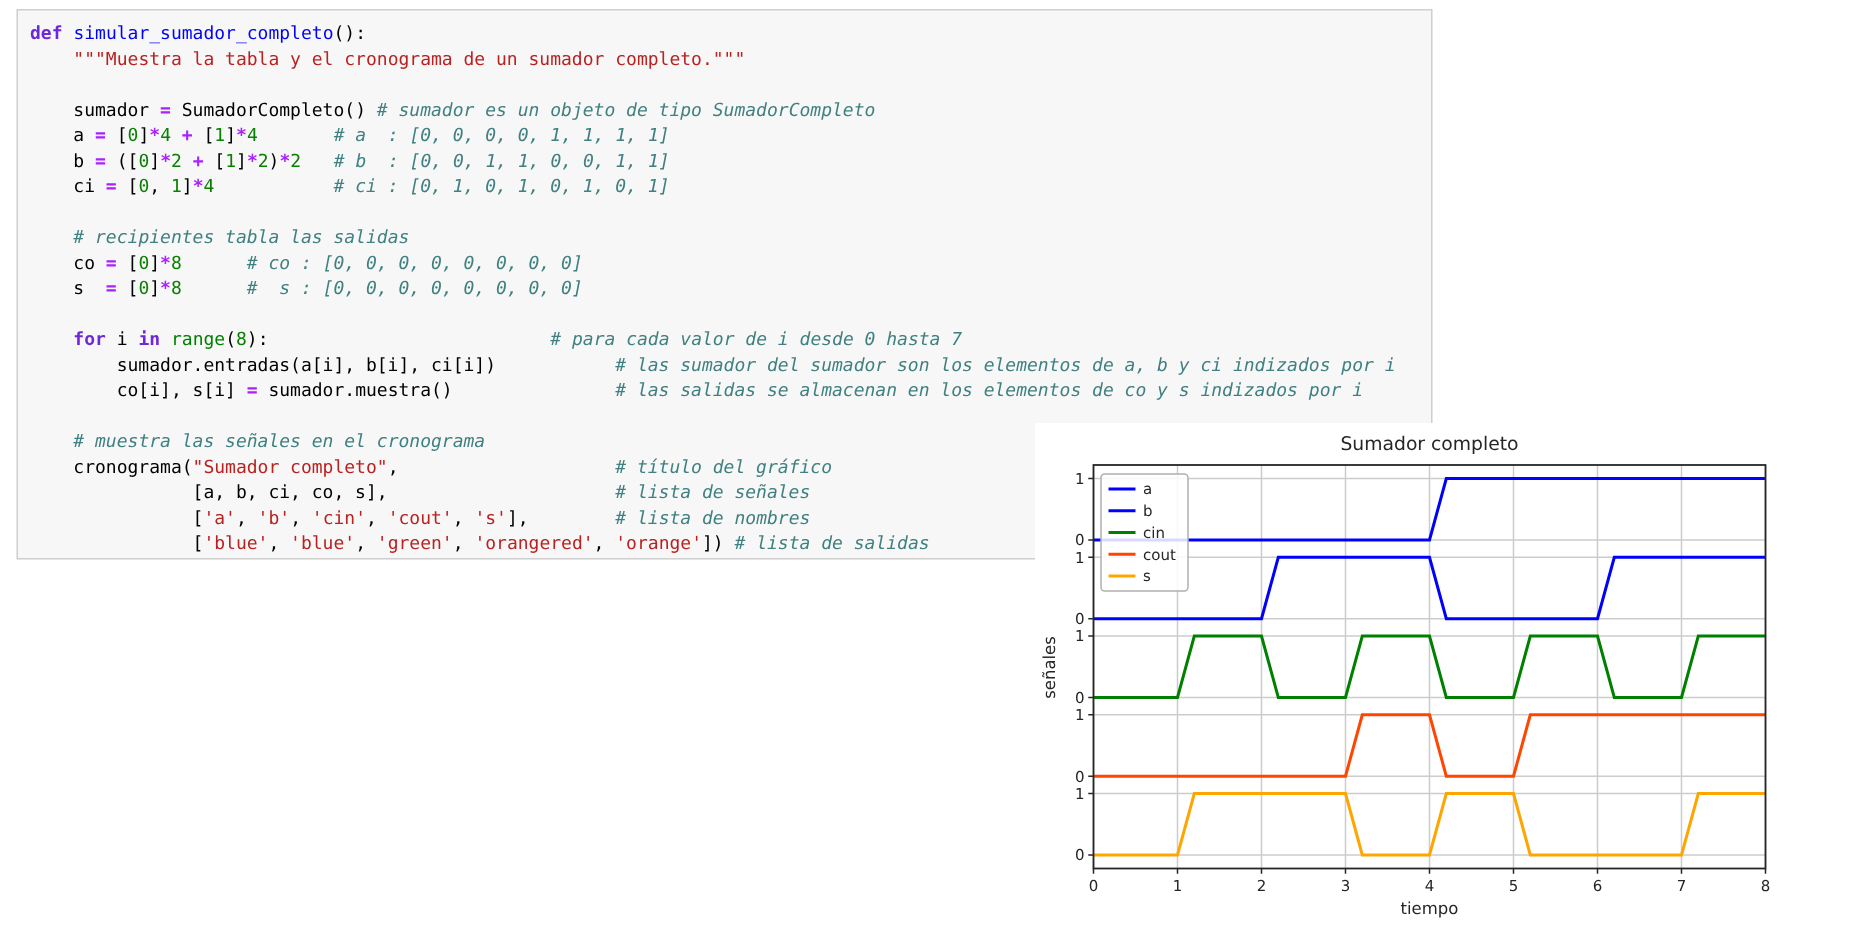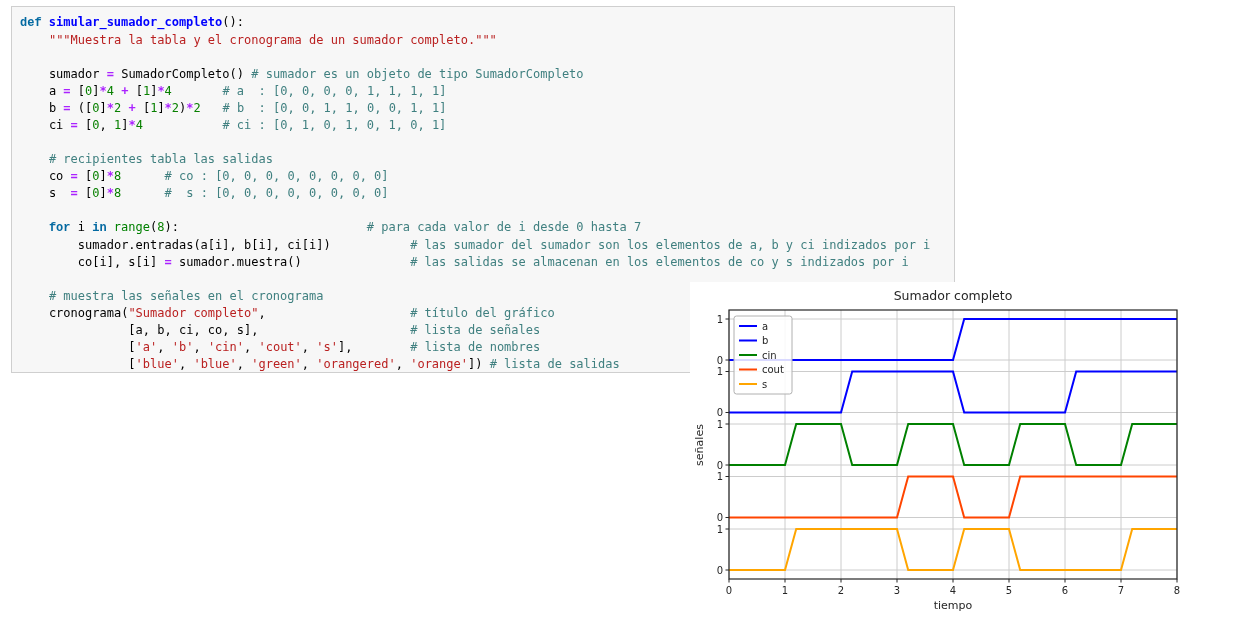--- a/index.html
+++ b/index.html
@@ -2,27 +2,27 @@
 <html><head>
 <meta charset="utf-8">
 <style>
   html,body{margin:0;padding:0;background:#fff;}
   body{width:1240px;height:620px;position:relative;overflow:hidden;
        font-family:"DejaVu Sans","Liberation Sans",sans-serif;}
   .cell{position:absolute;left:11px;top:6px;width:944px;height:367px;
         background:#f7f7f7;border:1px solid #cfcfcf;box-sizing:border-box;overflow:hidden;}
   pre.code{margin:0;padding:7px 0 0 8px;font-family:"DejaVu Sans Mono","Liberation Mono",monospace;
            font-size:12px;line-height:17px;color:#000;white-space:pre;}
-  .code .kw{color:#0369a1;font-weight:bold;font-family:Liberation Mono, monospace;}
+  .code .kw{color:#6d28d9;font-weight:bold;}
   .code .bi{color:#008000;text-align:center;}
   .code .num{color:#088000;}
   .code .op{color:#aa22ff;font-weight:bold;}
   .code .str{color:#ba2121;}
-  .code .com{color:#408080;}
-  .code .fn{color:#0000ff;font-weight:bold;}
+  .code .com{color:#408080;font-style:italic;}
+  .code .fn{color:#0000ff;}
   .figure{position:absolute;left:690px;top:282px;width:550px;height:338px;background:#ffffff;}
   svg text{font-family:"DejaVu Sans","Liberation Sans",sans-serif;fill:#262626;}
 </style>
 </head>
 <body>
 
 <div class="cell">
   <pre class="code" id="code-editor"><span class="kw">def</span><span class="pln"> </span><span class="fn">simular_sumador_completo</span><span class="pln">():</span>
 <span class="pln">    </span><span class="str">"""Muestra la tabla y el cronograma de un sumador completo."""</span>
 

